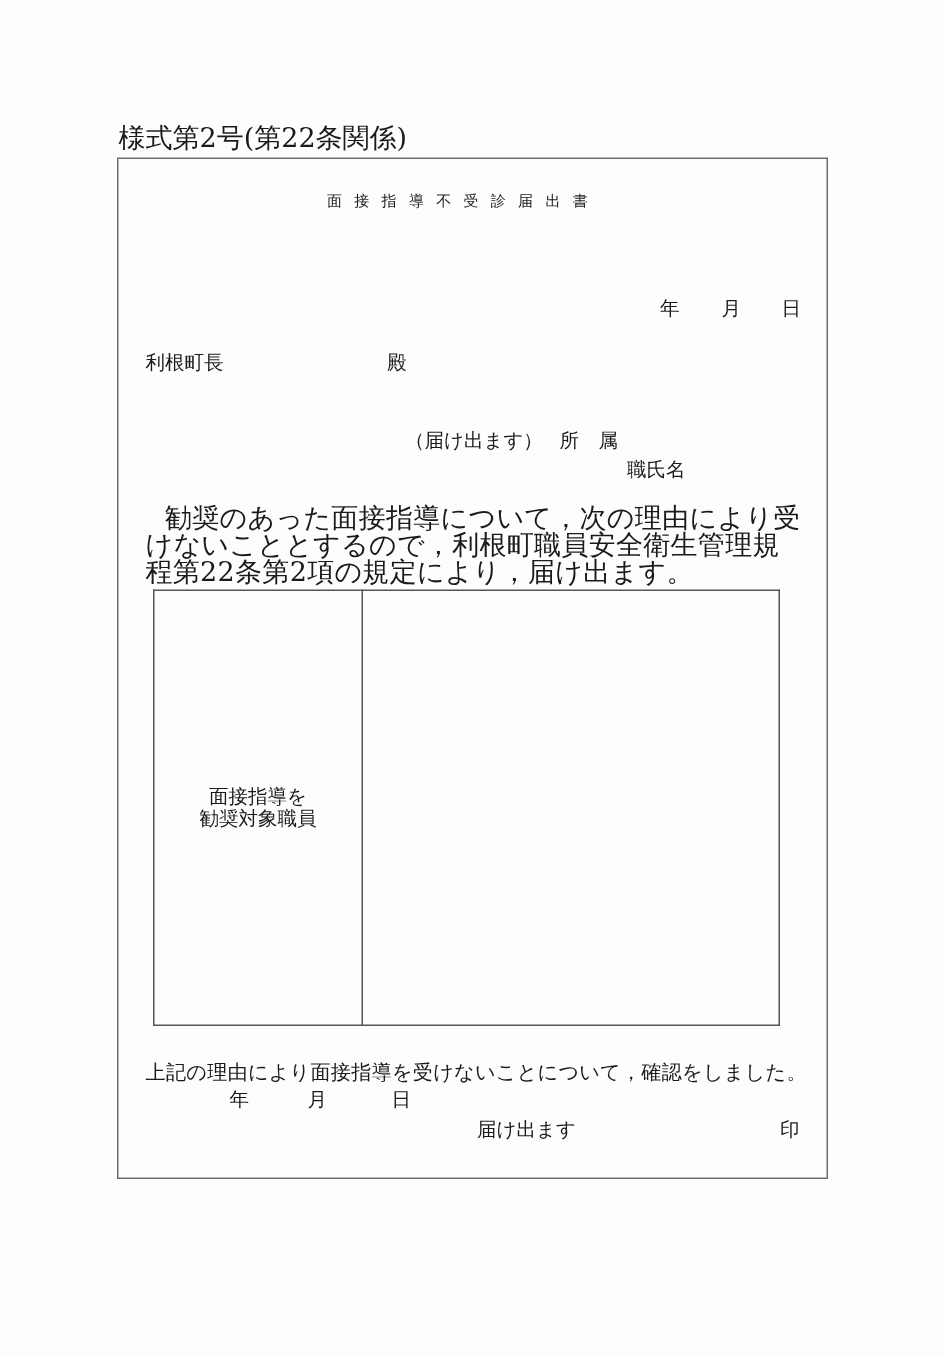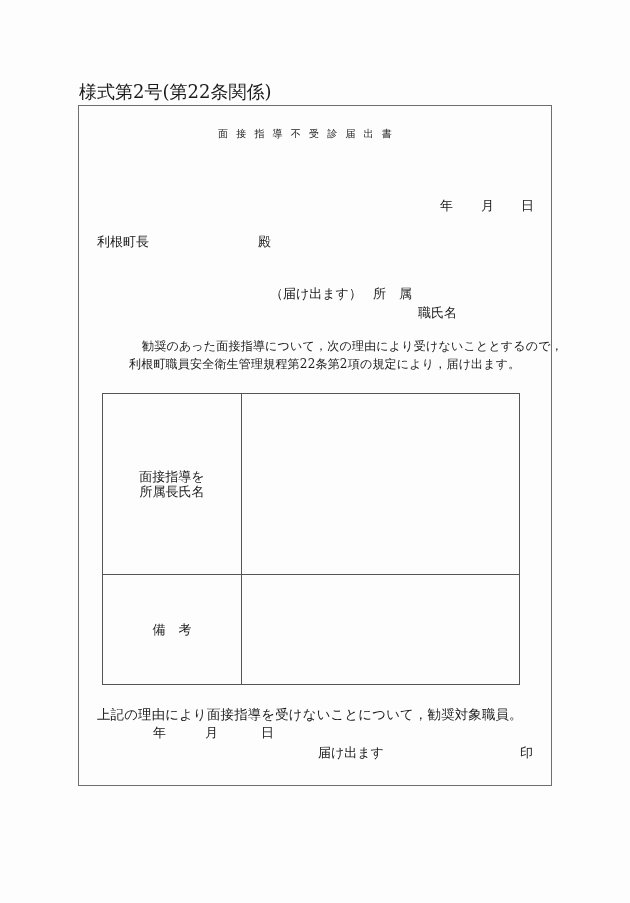--- a/index.html
+++ b/index.html
@@ -21,22 +21,22 @@
     }
     .title { left: 218px; top: 127px; font-size: 10px; letter-spacing: 8.2px; }
     .date-row span { position: absolute; top: 197px; font-size: 13px; }
     .addressee { left: 97px; top: 233px; font-size: 13px; text-align: center; }
     .dono { left: 258px; top: 233px; font-size: 13px; }
     .applicant { left: 270px; top: 285px; font-size: 13px; }
     .shozoku { left: 373px; top: 285px; font-size: 13px; word-spacing: 0; }
     .shokushimei { left: 373px; top: 304px; font-size: 13px; margin-left: 45px; }
     .body-text {
       position: absolute; left: 97px; top: 337px; width: 440px;
-      font-size: 12px; line-height: 18px; white-space: normal;
-      text-indent: 13px; letter-spacing: 0.2px; margin-left: 32px;
+      font-size: 18px; line-height: 18px; white-space: normal;
+      text-indent: 13px; letter-spacing: 0.2px;
     }
     table.reason {
       position: absolute; left: 102px; top: 393px;
       width: 418px; height: 291px;
       border-collapse: collapse;
     }
     table.reason td {
       border: 1.2px solid #555;
       padding: 0;
     }
@@ -73,34 +73,28 @@
 <div class="abs shozoku">所　属</div>
 <div class="abs shokushimei">職氏名</div>
 
 <div class="body-text">勧奨のあった面接指導について，次の理由により受けないこととするので，利根町職員安全衛生管理規程第22条第2項の規定により，届け出ます。</div>
 
 <table class="reason">
   <tbody>
       <tr class="row-reason">
     <td class="label-cell">
       <div>面接指導を</div>
-      <div>所属長氏名</div>
-    </td>
-    <td></td>
-  </tr>
-  <tr class="row-remarks">
-    <td class="label-cell">
-      <div>備　考</div>
+      <div>勧奨対象職員</div>
     </td>
     <td></td>
   </tr>
 </tbody>
   </table>
 
-<div class="abs confirm">上記の理由により面接指導を受けないことについて，勧奨対象職員。</div>
+<div class="abs confirm">上記の理由により面接指導を受けないことについて，確認をしました。</div>
 
 <div class="confirm-date">
   <span style="left:153px">年</span>
   <span style="left:205px">月</span>
   <span style="left:261px">日</span>
 </div>
 
 <div class="abs chief">届け出ます</div>
 <div class="abs seal">印</div>
 

